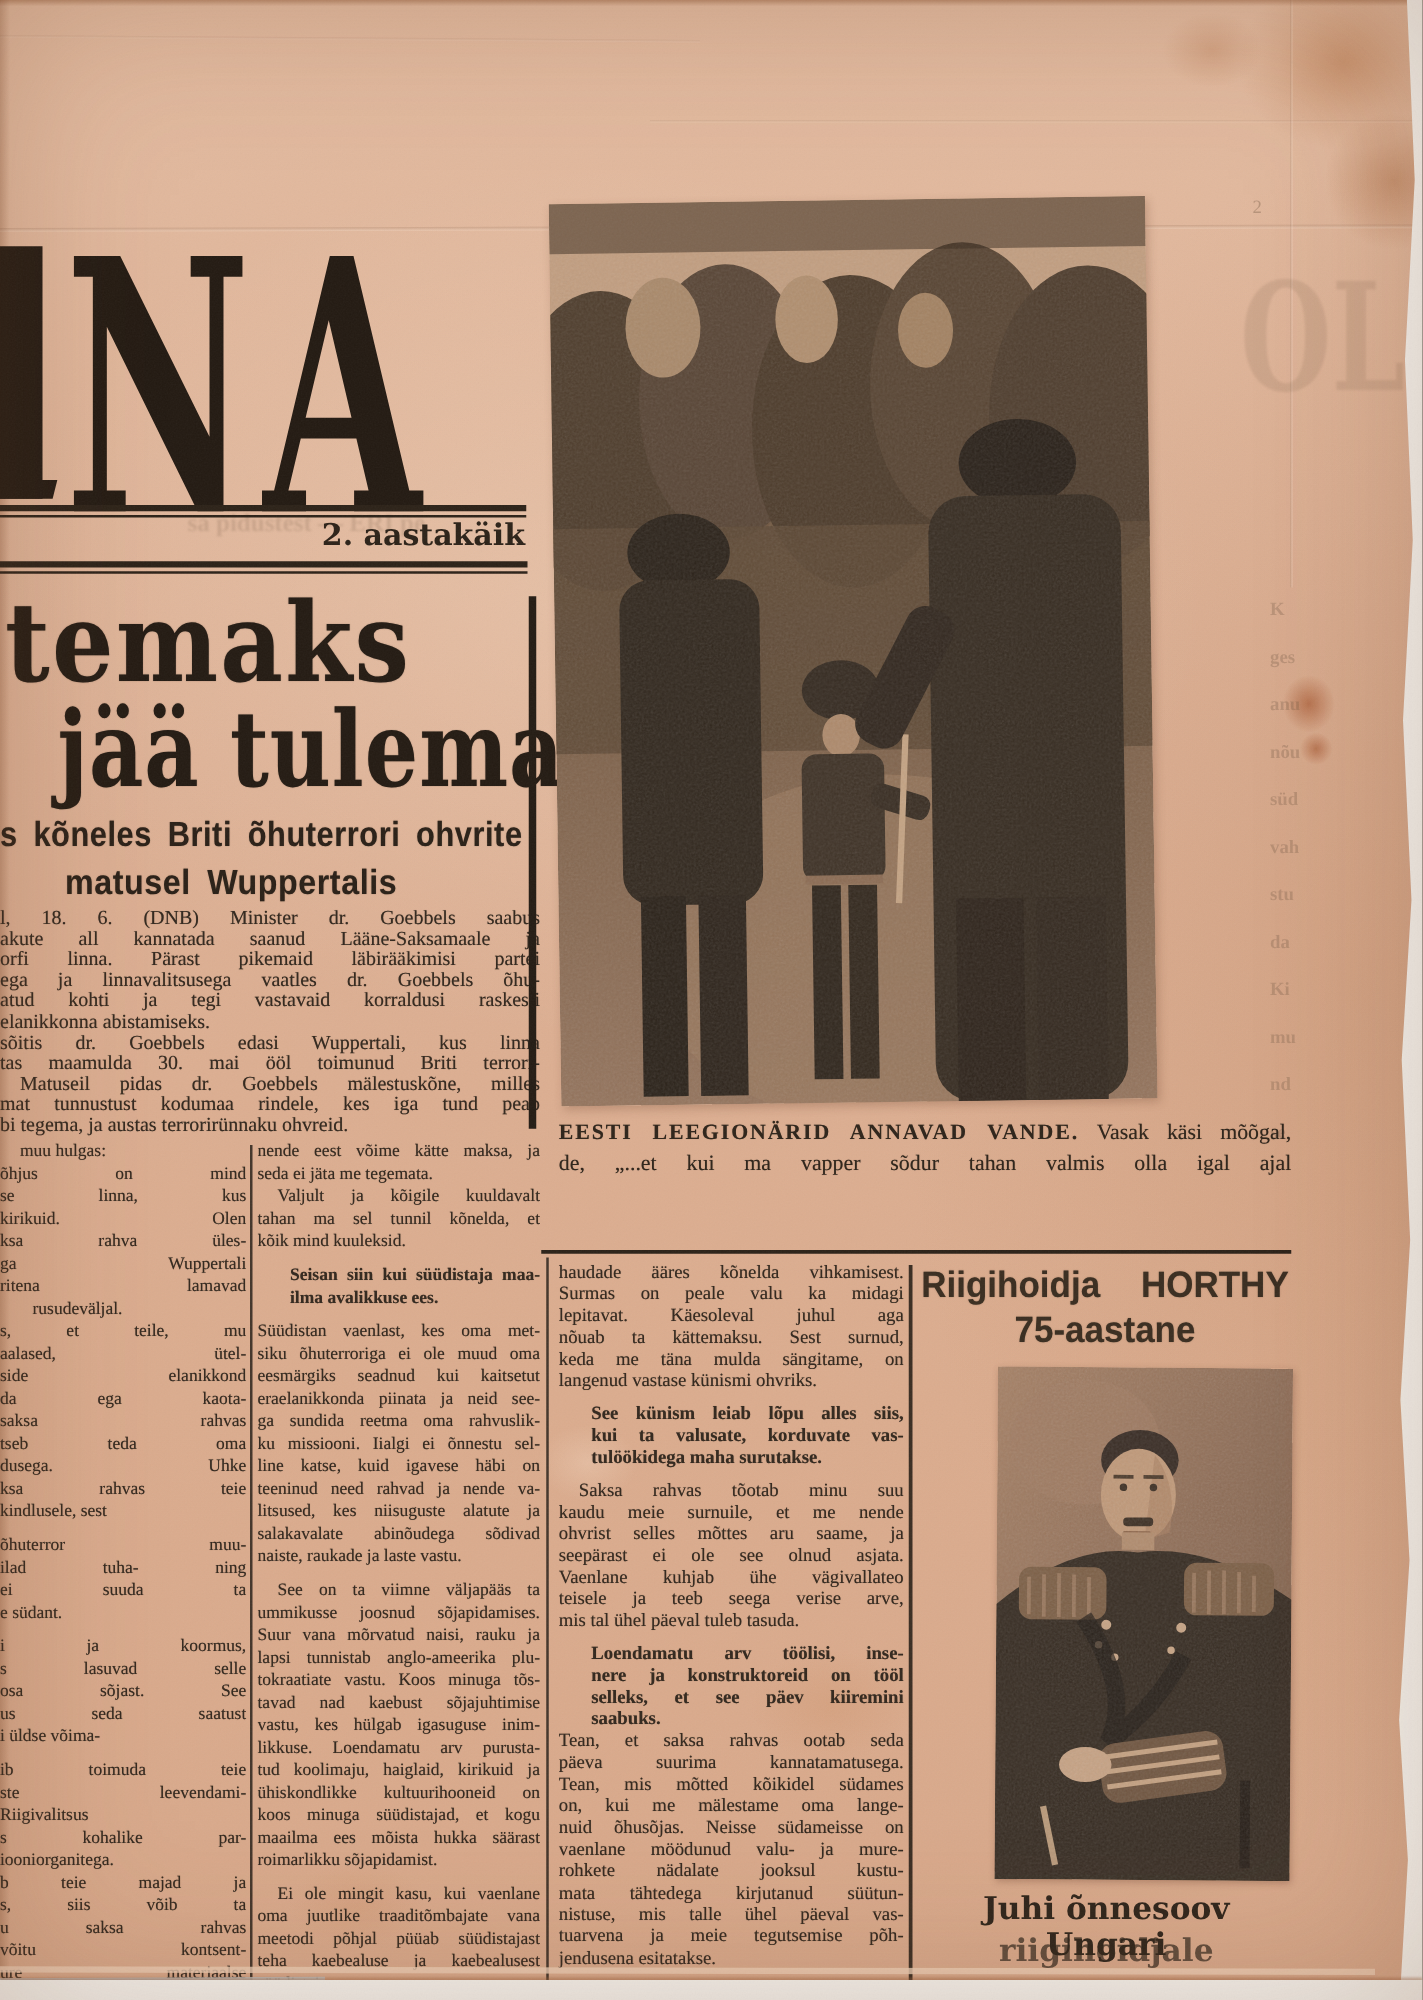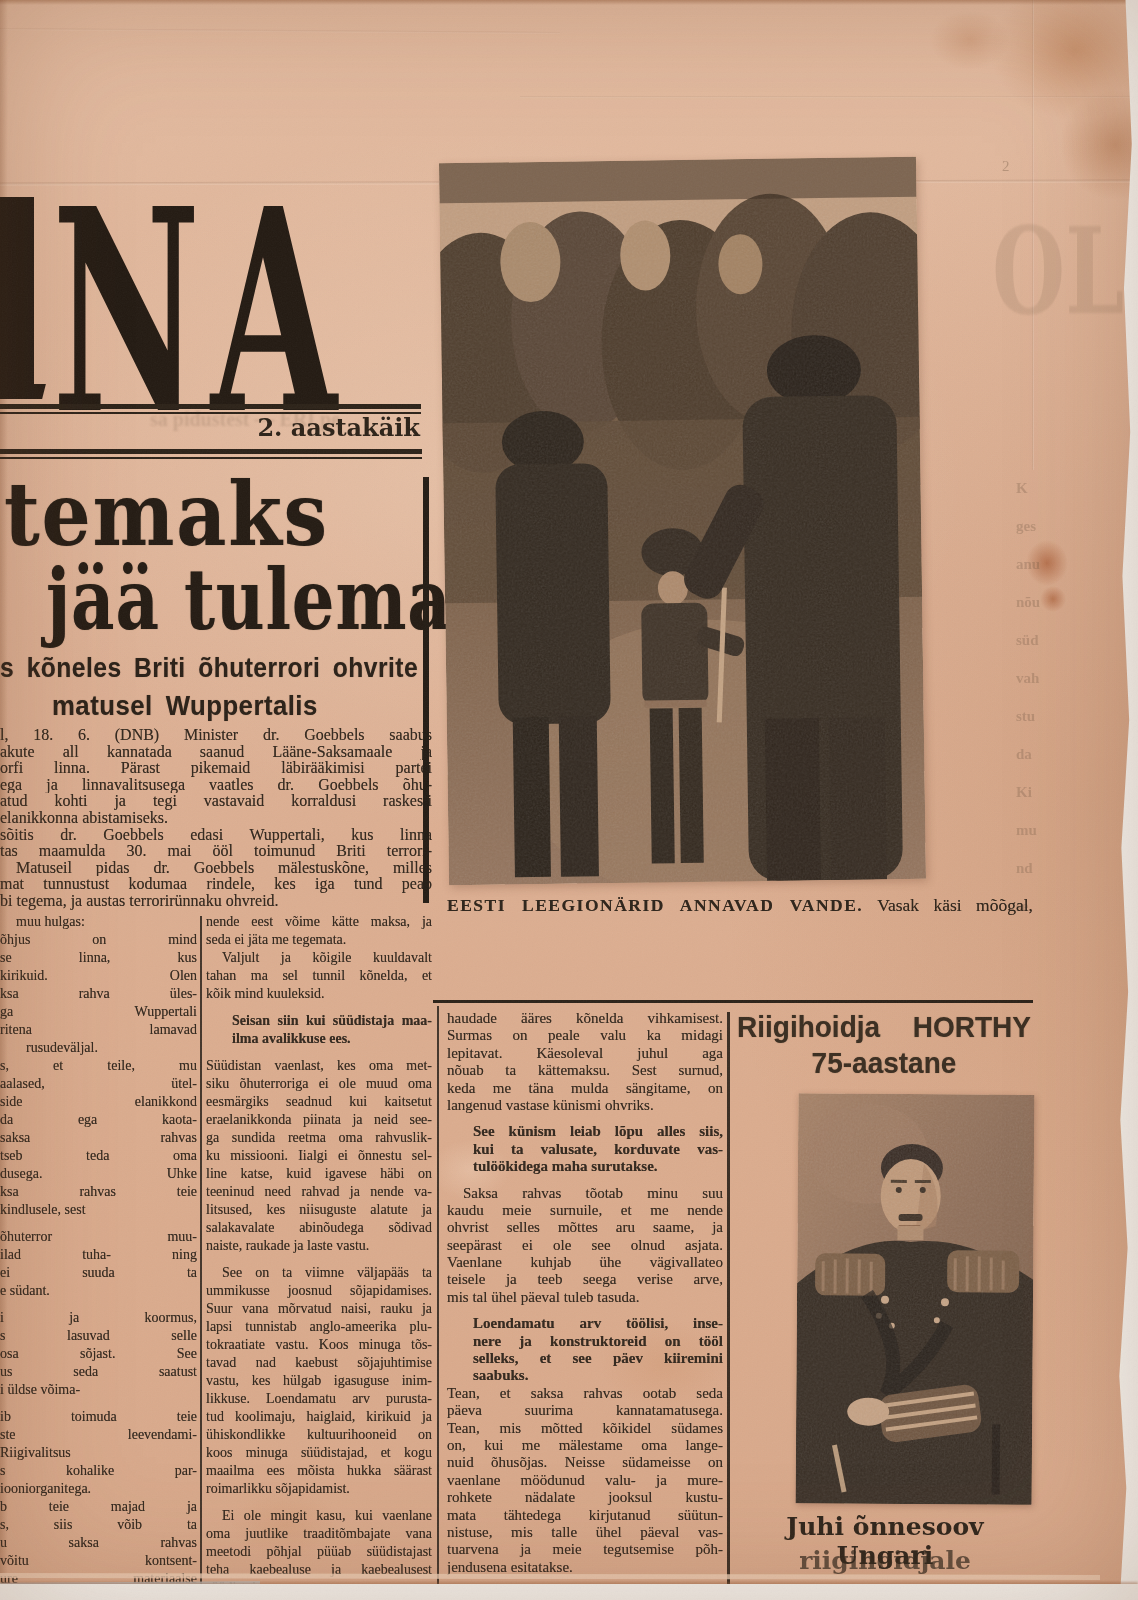--- a/index.html
+++ b/index.html
@@ -313,20 +313,21 @@
     <rect x="300" y="238" width="154" height="484" rx="30" fill="#33281d"></rect>
     <rect x="290" y="320" width="40" height="120" rx="16" fill="#2e231a" transform="rotate(28 290 320)"></rect>
     <rect x="318" y="560" width="54" height="162" fill="#2b2017"></rect>
     <rect x="382" y="560" width="56" height="162" fill="#30251b"></rect>
     <rect width="477" height="722" filter="url(#pn)" opacity=".16"></rect>
     <rect width="477" height="40" fill="#3a2c1f" opacity=".5"></rect>
   </svg>
 
   <div class="abs caption">
     <div class="cl"><span class="cap-lead">EESTI LEEGIONÄRID ANNAVAD VANDE.</span><span> Vasak käsi mõõgal,</span></div>
+    <div class="cl">de, „...et kui ma vapper sõdur tahan valmis olla igal ajal</div>
   </div>
 
   <div class="abs hr1"></div>
   <div class="abs vr2"></div>
   <div class="abs vr3"></div>
 
   <div class="abs col3">
     <div>
 
     <div class="ln">haudade ääres kõnelda vihkamisest.</div>

